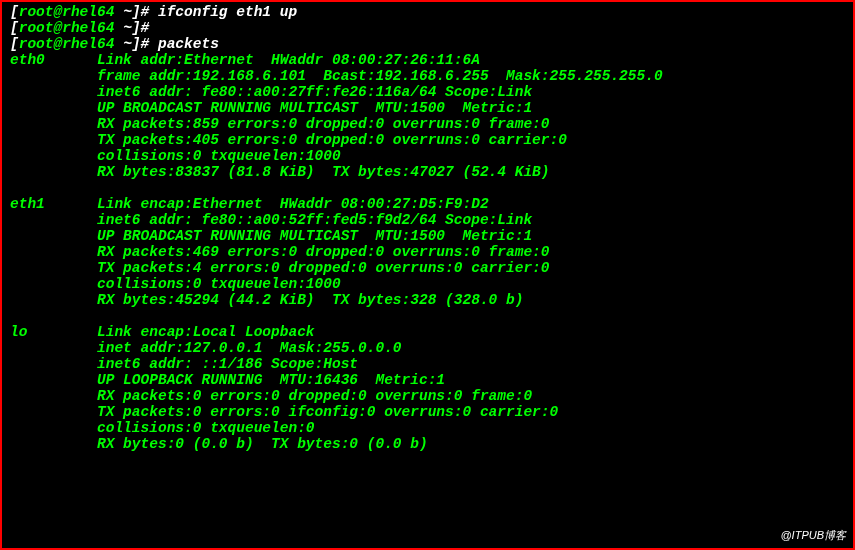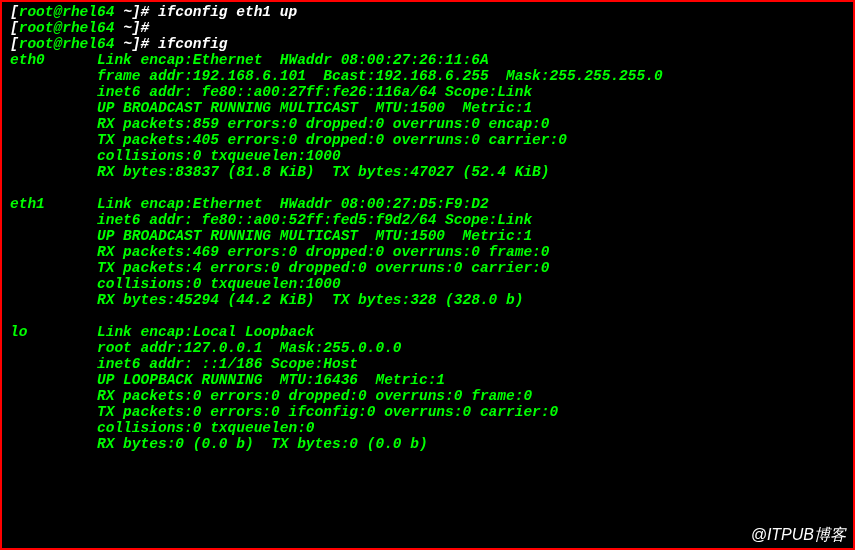--- a/index.html
+++ b/index.html
@@ -14,49 +14,49 @@
   padding:2px 8px;
   position:relative;
   overflow:hidden;
 }
 .ln { white-space:pre; }
 .w { color:#fff; }
 .g { color:#00ff00; }
 .watermark {
   position:absolute; right:4px; bottom:4px;
   background:#000; color:#fff;
-  font-family:Arial,sans-serif; font-size:16px; font-weight:normal;
+  font-family:Arial,sans-serif; font-size:11px; font-weight:normal;
   padding:1px 3px;
 }
 </style>
 </head>
 <body>
 
 <div class="ln"><span class="w">[</span><span class="g">root@rhel64</span><span class="w"> </span><span class="w">~</span><span class="w">]#</span><span class="w"> ifconfig eth1 up</span></div>
 <div class="ln"><span class="w">[</span><span class="g">root@rhel64</span><span class="w"> </span><span class="w">~</span><span class="w">]#</span><span class="w"> </span></div>
-<div class="ln"><span class="w">[</span><span class="g">root@rhel64</span><span class="w"> </span><span class="w">~</span><span class="w">]#</span><span class="w"> ifconfig</span></div>
-<div class="ln g">eth0      Link encap:Ethernet  HWaddr 08:00:27:26:11:6A</div>
+<div class="ln"><span class="w">[</span><span class="g">root@rhel64</span><span class="w"> </span><span class="w">~</span><span class="w">]#</span><span class="w"> packets</span></div>
+<div class="ln g">eth0      Link addr:Ethernet  HWaddr 08:00:27:26:11:6A</div>
 <div class="ln g">          frame addr:192.168.6.101  Bcast:192.168.6.255  Mask:255.255.255.0</div>
 <div class="ln g">          inet6 addr: fe80::a00:27ff:fe26:116a/64 Scope:Link</div>
 <div class="ln g">          UP BROADCAST RUNNING MULTICAST  MTU:1500  Metric:1</div>
-<div class="ln g">          RX packets:859 errors:0 dropped:0 overruns:0 encap:0</div>
+<div class="ln g">          RX packets:859 errors:0 dropped:0 overruns:0 frame:0</div>
 <div class="ln g">          TX packets:405 errors:0 dropped:0 overruns:0 carrier:0</div>
 <div class="ln g">          collisions:0 txqueuelen:1000</div>
 <div class="ln g">          RX bytes:83837 (81.8 KiB)  TX bytes:47027 (52.4 KiB)</div>
 <div class="ln g"> </div>
 <div class="ln g">eth1      Link encap:Ethernet  HWaddr 08:00:27:D5:F9:D2</div>
 <div class="ln g">          inet6 addr: fe80::a00:52ff:fed5:f9d2/64 Scope:Link</div>
 <div class="ln g">          UP BROADCAST RUNNING MULTICAST  MTU:1500  Metric:1</div>
 <div class="ln g">          RX packets:469 errors:0 dropped:0 overruns:0 frame:0</div>
 <div class="ln g">          TX packets:4 errors:0 dropped:0 overruns:0 carrier:0</div>
 <div class="ln g">          collisions:0 txqueuelen:1000</div>
 <div class="ln g">          RX bytes:45294 (44.2 KiB)  TX bytes:328 (328.0 b)</div>
 <div class="ln g"> </div>
 <div class="ln g">lo        Link encap:Local Loopback</div>
-<div class="ln g">          root addr:127.0.0.1  Mask:255.0.0.0</div>
+<div class="ln g">          inet addr:127.0.0.1  Mask:255.0.0.0</div>
 <div class="ln g">          inet6 addr: ::1/186 Scope:Host</div>
 <div class="ln g">          UP LOOPBACK RUNNING  MTU:16436  Metric:1</div>
 <div class="ln g">          RX packets:0 errors:0 dropped:0 overruns:0 frame:0</div>
 <div class="ln g">          TX packets:0 errors:0 ifconfig:0 overruns:0 carrier:0</div>
 <div class="ln g">          collisions:0 txqueuelen:0</div>
 <div class="ln g">          RX bytes:0 (0.0 b)  TX bytes:0 (0.0 b)</div>
 
 <div class="watermark">@ITPUB博客</div>
 
 </body></html>

